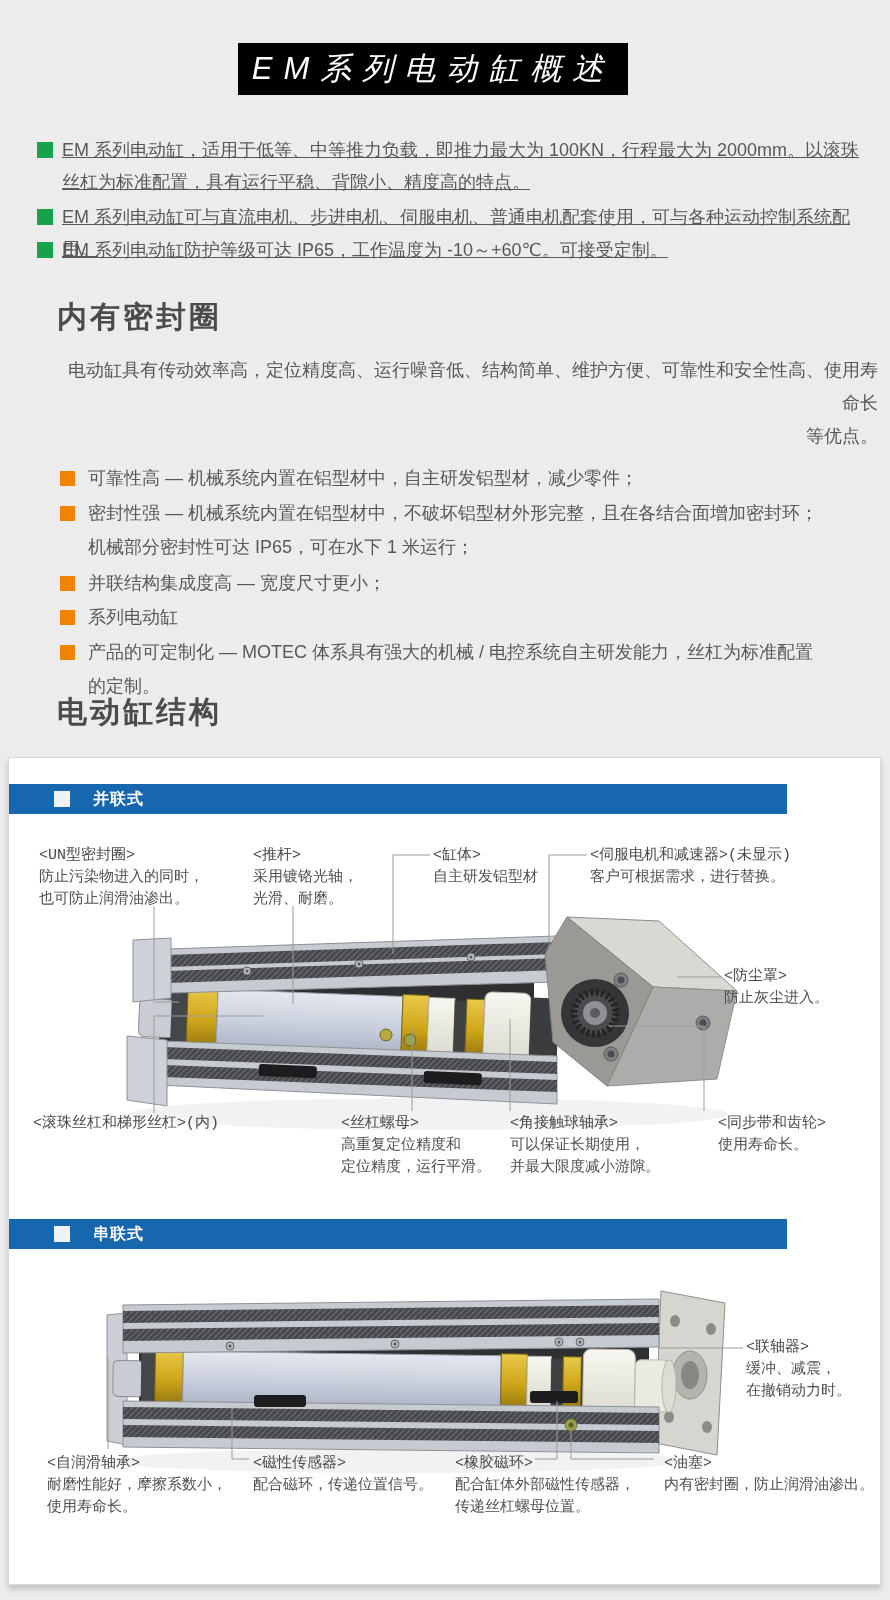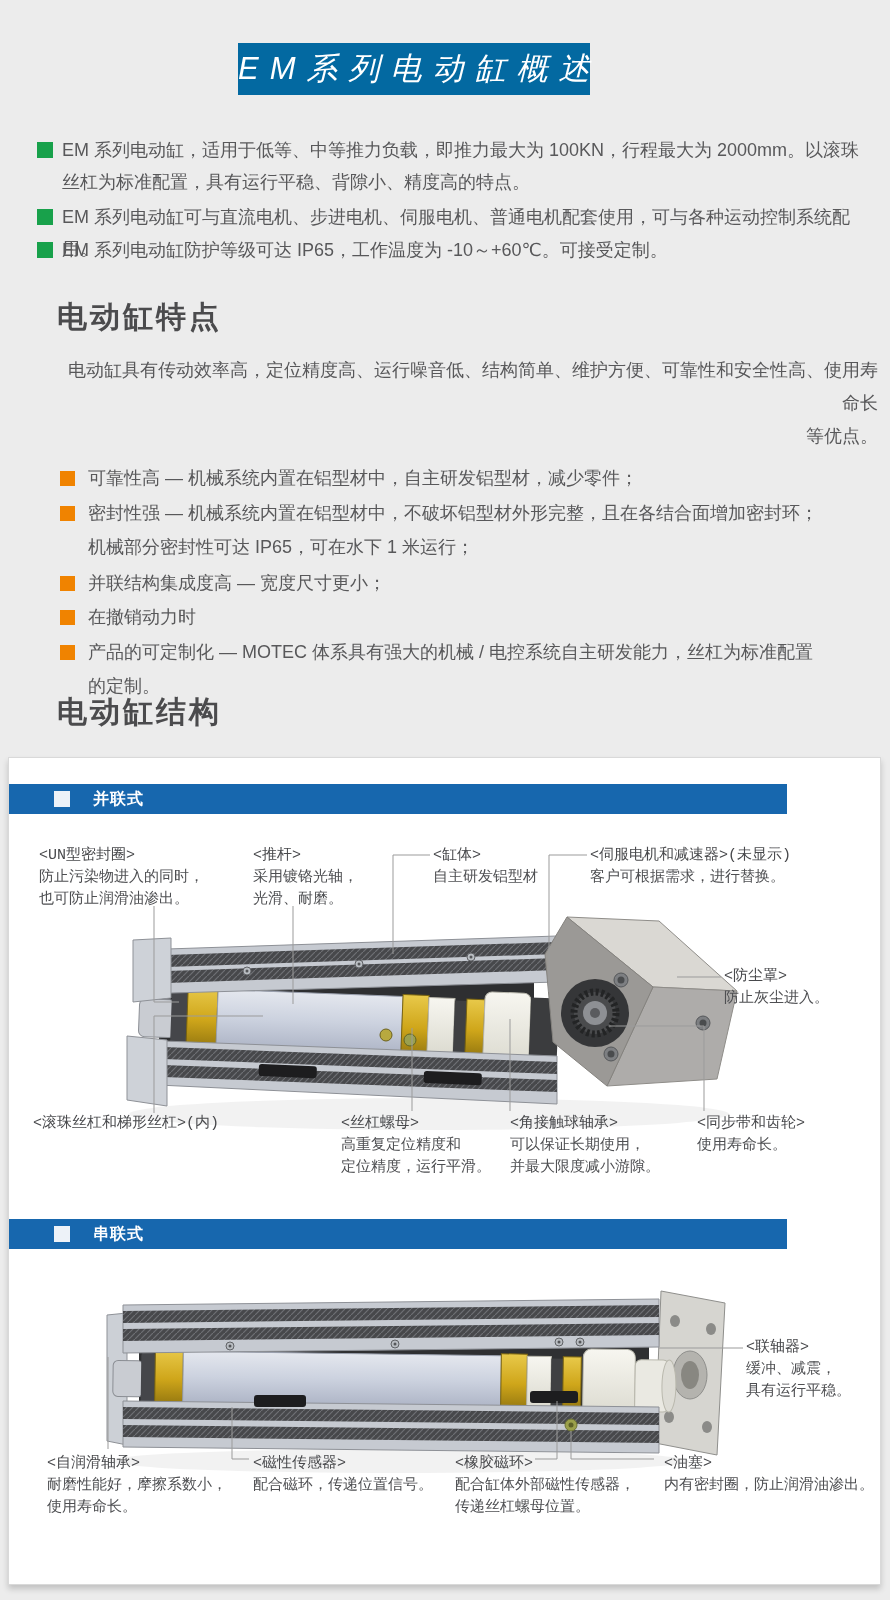--- a/index.html
+++ b/index.html
@@ -5,31 +5,31 @@
   * { margin:0; padding:0; box-sizing:border-box; }
   html,body { background:#e4e4e4; }
   .page {
     position:relative; width:890px; height:1600px; margin:0 auto;
     background:#ececec; overflow:hidden;
     font-family:"Liberation Sans","DejaVu Sans",sans-serif;
     color:#58585a;
   }
   
   .banner {
-    position:absolute; left:238px; top:43px; width:352px; height:52px;
-    background:#0369a1; color:#ffffff; font-size:31px; font-style:italic;
+    position:absolute; left:238px; top:43px; width:390px; height:52px;
+    background:#000000; color:#ffffff; font-size:31px; font-style:italic;
     font-weight:500; letter-spacing:11px; text-align:center; line-height:52px;
     white-space:nowrap;
   }
   
   .gitem { position:absolute; left:37px; width:845px; font-size:18px; line-height:32px; }
   .gitem .sq {
     position:absolute; left:0; top:8px; width:16px; height:16px; background:#18a14b;
   }
-  .gitem .tx { margin-left:25px; white-space:pre-line; color:#58585a; }
+  .gitem .tx { margin-left:25px; white-space:pre-line; color:#58585a;text-decoration:underline; }
   
   .h2 {
     position:absolute; left:57px; font-size:30px; font-weight:700;
     color:#4b4b4d; letter-spacing:3px; white-space:nowrap;
   }
   .intro {
     position:absolute; left:58px; top:354px; width:820px;
     font-size:18px; line-height:33px; white-space:pre-line; color:#58585a;text-align:right;
   }
   
@@ -75,40 +75,40 @@
   </div>
   <div class="gitem" style="top:201px">
     <span class="sq"></span>
     <div class="tx">EM 系列电动缸可与直流电机、步进电机、伺服电机、普通电机配套使用，可与各种运动控制系统配用。</div>
   </div>
   <div class="gitem" style="top:234px">
     <span class="sq"></span>
     <div class="tx">EM 系列电动缸防护等级可达 IP65，工作温度为 -10～+60℃。可接受定制。</div>
   </div>
 
-  <div class="h2" style="top:297px">电动缸特点</div>
+  <div class="h2" style="top:297px">内有密封圈</div>
   <div class="intro">电动缸具有传动效率高，定位精度高、运行噪音低、结构简单、维护方便、可靠性和安全性高、使用寿命长
 等优点。</div>
 
   <div class="fitem" style="top:461px">
     <span class="sq"></span>
     <div class="tx">可靠性高 — 机械系统内置在铝型材中，自主研发铝型材，减少零件；</div>
   </div>
   <div class="fitem" style="top:496px">
     <span class="sq"></span>
     <div class="tx">密封性强 — 机械系统内置在铝型材中，不破坏铝型材外形完整，且在各结合面增加密封环；
 机械部分密封性可达 IP65，可在水下 1 米运行；</div>
   </div>
   <div class="fitem" style="top:566px">
     <span class="sq"></span>
     <div class="tx">并联结构集成度高 — 宽度尺寸更小；</div>
   </div>
   <div class="fitem" style="top:600px">
     <span class="sq"></span>
-    <div class="tx">在撤销动力时</div>
+    <div class="tx">系列电动缸</div>
   </div>
   <div class="fitem" style="top:635px">
     <span class="sq"></span>
     <div class="tx">产品的可定制化 — MOTEC 体系具有强大的机械 / 电控系统自主研发能力，丝杠为标准配置
 的定制。</div>
   </div>
 
   <div class="h2" style="top:692px">电动缸结构</div>
 
   <div class="panel">
@@ -241,21 +241,21 @@
       <div class="lbl" style="left:332px;top:299px">
         <div class="t">&lt;丝杠螺母&gt;</div>
         <div class="d">高重复定位精度和
 定位精度，运行平滑。</div>
       </div>
       <div class="lbl" style="left:501px;top:299px">
         <div class="t">&lt;角接触球轴承&gt;</div>
         <div class="d">可以保证长期使用，
 并最大限度减小游隙。</div>
       </div>
-      <div class="lbl" style="left:688px;top:299px">
+      <div class="lbl" style="left:709px;top:299px">
         <div class="t">&lt;同步带和齿轮&gt;</div>
         <div class="d">使用寿命长。</div>
       </div>
     </div>
 
     <div class="bar" style="top:461px">
       <span class="wsq"></span>
       <span class="bt">串联式</span>
     </div>
 
@@ -323,21 +323,21 @@
           <polyline points="223,158 223,210 240,210"></polyline>
           <polyline points="548,152 548,210 526,210"></polyline>
           <polyline points="562,182 562,210 645,210"></polyline>
           <polyline points="650,99 734,99"></polyline>
         </g>
       </svg>
 
       <div class="lbl" style="left:737px;top:88px">
         <div class="t">&lt;联轴器&gt;</div>
         <div class="d">缓冲、减震，
-具有运行平稳。</div>
+在撤销动力时。</div>
       </div>
       <div class="lbl" style="left:38px;top:204px">
         <div class="t">&lt;自润滑轴承&gt;</div>
         <div class="d">耐磨性能好，摩擦系数小，
 使用寿命长。</div>
       </div>
       <div class="lbl" style="left:244px;top:204px">
         <div class="t">&lt;磁性传感器&gt;</div>
         <div class="d">配合磁环，传递位置信号。</div>
       </div>

